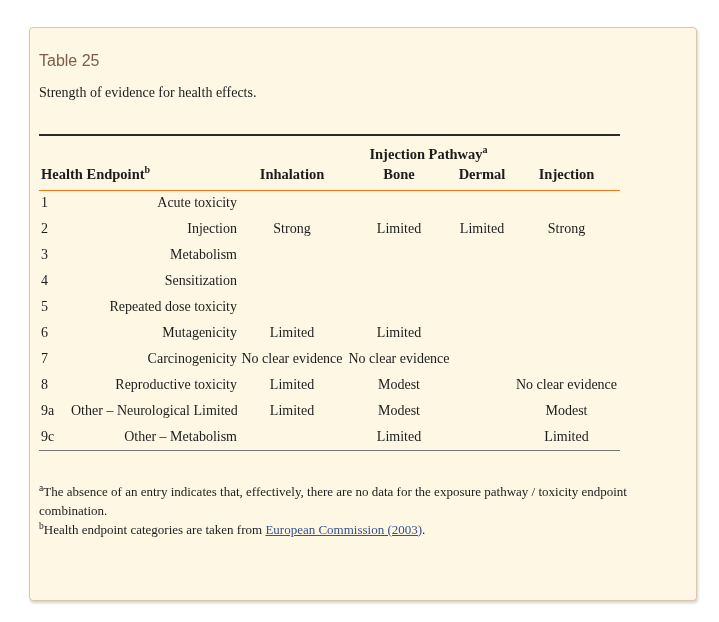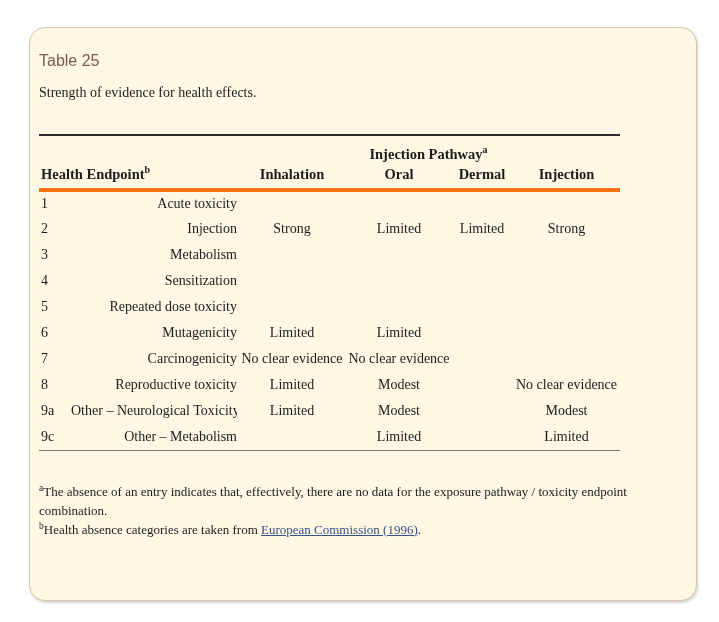--- a/index.html
+++ b/index.html
@@ -8,21 +8,21 @@
     background: #ffffff;
     font-family: "Liberation Serif", serif;
     overflow: hidden;
   }
   .card {
     position: absolute;
     left: 29px; top: 27px;
     width: 668px; height: 574px;
     background: #fdf7e3;
     border: 1px solid #d8c7a8;
-    border-radius: 16px;
+    border-radius: 4px;
     box-shadow: 1px 2px 3px rgba(0,0,0,0.18);
     padding: 23px 20px 0 9px;
   }
   .table-title {
     font-family: "Liberation Sans", sans-serif;
     font-size: 16px;
     line-height: 19px;
     color: #7d5d49;
     font-weight: 400;
   }
@@ -50,21 +50,21 @@
   .group-row th {
     border-top: 2px solid #2b2b2b;
     font-weight: bold;
     font-size: 14.5px;
     height: 28px;
     padding-top: 5px;
     vertical-align: bottom;
   }
   .group-row th.group { text-align: center; }
   .cols-row th {
-    border-bottom: 4px solid #f97316;
+    border-bottom: 1px solid #f97316;
     font-weight: bold;
     font-size: 14.5px;
     height: 27px;
     vertical-align: middle;
     text-align: center;
     padding-bottom: 3px;
   }
   .cols-row th.endpoint-hdr { text-align: left; padding-left: 2px; }
   sup {
     font-size: 10px;
@@ -115,21 +115,21 @@
         <col class="c-injection">
     </colgroup>
     <thead>
       <tr class="group-row">
         <th colspan="2" class="blank"></th>
         <th colspan="4" class="group"><span>Injection Pathway</span><sup>a</sup></th>
       </tr>
       <tr class="cols-row">
         <th colspan="2" class="endpoint-hdr"><span>Health Endpoint</span><sup>b</sup></th>
       <th>Inhalation</th>
-          <th>Oral</th>
+          <th>Bone</th>
           <th>Dermal</th>
           <th>Injection</th>
         </tr>
     </thead>
     <tbody>
         <tr>
           <td class="num">1</td>
           <td class="endpoint">Acute toxicity</td>
           <td class="val"></td>
           <td class="val"></td>
@@ -187,35 +187,35 @@
         <tr>
           <td class="num">8</td>
           <td class="endpoint">Reproductive toxicity</td>
           <td class="val">Limited</td>
           <td class="val">Modest</td>
           <td class="val"></td>
           <td class="val">No clear evidence</td>
         </tr>
         <tr>
           <td class="num">9a</td>
-          <td class="endpoint">Other – Neurological Toxicity</td>
+          <td class="endpoint">Other – Neurological Limited</td>
           <td class="val">Limited</td>
           <td class="val">Modest</td>
           <td class="val"></td>
           <td class="val">Modest</td>
         </tr>
         <tr>
           <td class="num">9c</td>
           <td class="endpoint">Other – Metabolism</td>
           <td class="val"></td>
           <td class="val">Limited</td>
           <td class="val"></td>
           <td class="val">Limited</td>
         </tr>
       </tbody>
   </table>
 
   <div class="footnotes">
     <div class="footnote"><sup>a</sup><span>The absence of an entry indicates that, effectively, there are no data for the exposure pathway / toxicity endpoint combination.</span></div>
-    <div class="footnote"><sup>b</sup><span>Health absence categories are taken from </span><a href="#" class="ec-link">European Commission (1996)</a><span>.</span></div>
+    <div class="footnote"><sup>b</sup><span>Health endpoint categories are taken from </span><a href="#" class="ec-link">European Commission (2003)</a><span>.</span></div>
   </div>
 
 </div>
 
 </body></html>

